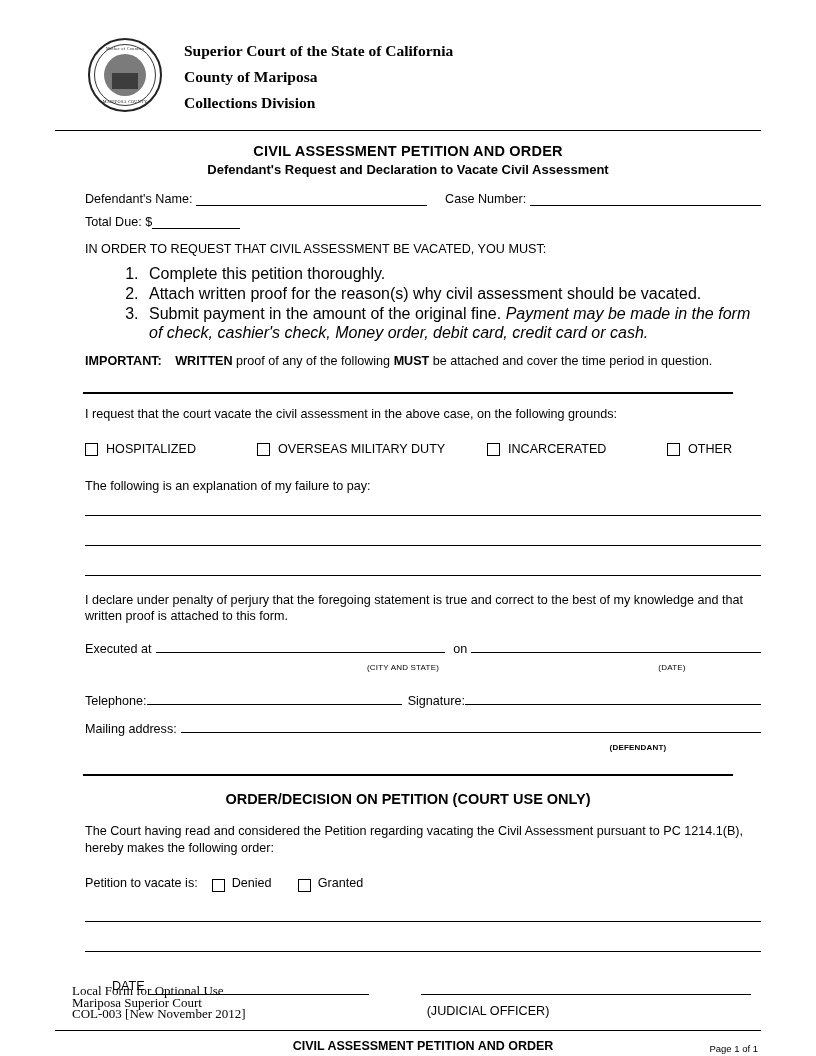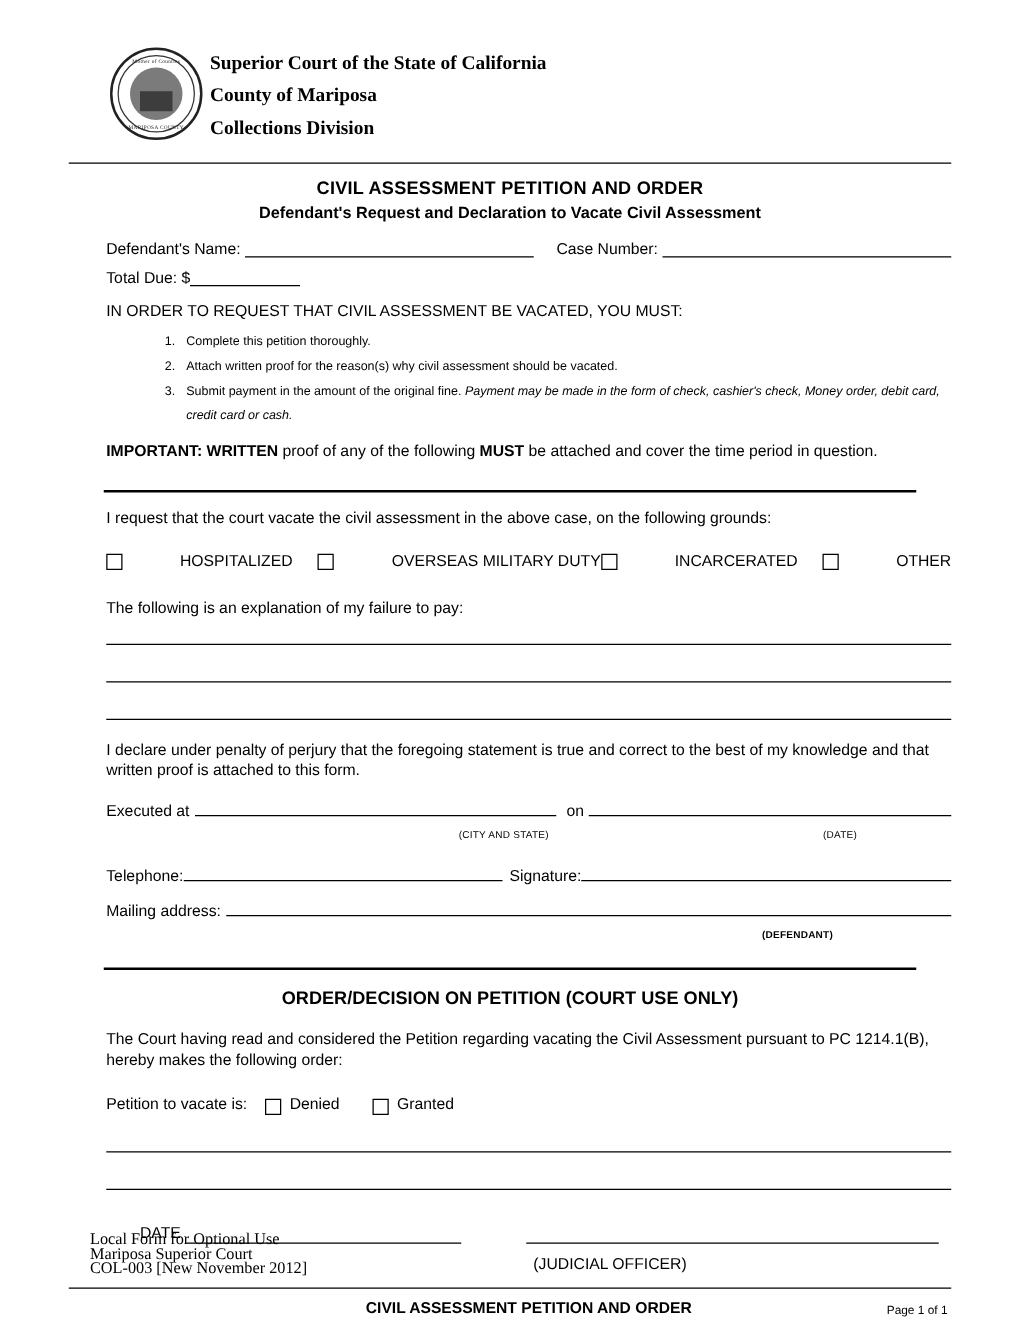--- a/index.html
+++ b/index.html
@@ -63,21 +63,21 @@
     text-align: center;
     font-size: 4.2px;
     letter-spacing: .3px;
     color: #1a1a1a;
     font-family: "Liberation Serif", serif;
   }
   .seal .txt-top { top: 6px; }
   .seal .txt-bottom { bottom: 6px; }
 
   .court-lines {
-    margin-left: 6px;
+    margin-left: 22px;
     font-family: "Liberation Serif", serif;
     font-weight: bold;
     font-size: 15.5px;
     line-height: 26px;
     padding-top: 2px;
   }
 
   .rule {
     border: none;
     border-top: 1.6px solid #000;
@@ -125,36 +125,36 @@
     height: 14px;
     display: inline-block;
   }
   .line-name { margin-top: 14px; }
   .mt6 { margin-top: 6px; }
   .mt10 { margin-top: 10px; }
 
   ol.steps {
     margin: 6px 0 0 0;
     padding-left: 58px;
-    font-size: 10px;
+    font-size: 16px;
     line-height: 19px;
   }
   ol.steps li { padding-left: 6px; margin-bottom: 1px; }
   .ital { font-style: italic; }
 
   .important { margin-top: 11px; font-size: 12.6px; }
   .important b { font-weight: bold; }
 
   
   .cb-row {
     display: flex;
     margin-top: 18px;
     font-size: 12.6px;
   }
-  .cb-item { display: flex; align-items: center; gap: 38px; }
+  .cb-item { display: flex; align-items: center; }
   .cb {
     width: 11px;
     height: 11px;
     border: 1.3px solid #000;
     display: inline-block;
     margin-right: 8px;
     background: #fff;
   }
 
   .blank-line {
@@ -290,21 +290,21 @@
         <span>Attach written proof for the reason(s) why civil assessment should be vacated.</span>
       </li>
       <li>
         <span>Submit payment in the amount of the original fine.</span>
         <span class="ital">Payment may be made in the form of check, cashier's check, Money order, debit card, credit card or cash.</span>
       </li>
     </ol>
 
     <div class="important">
       <b>IMPORTANT:</b>
-      <b style="">WRITTEN</b>
+      <b style="margin-left:10px;">WRITTEN</b>
       <span>proof of any of the following</span>
       <b>MUST</b>
       <span>be attached and cover the time period in question.</span>
     </div>
   </div>
 
   <div class="hr-wrap-2" style="margin-top:22px;">
     <hr class="rule-thick">
   </div>
 

